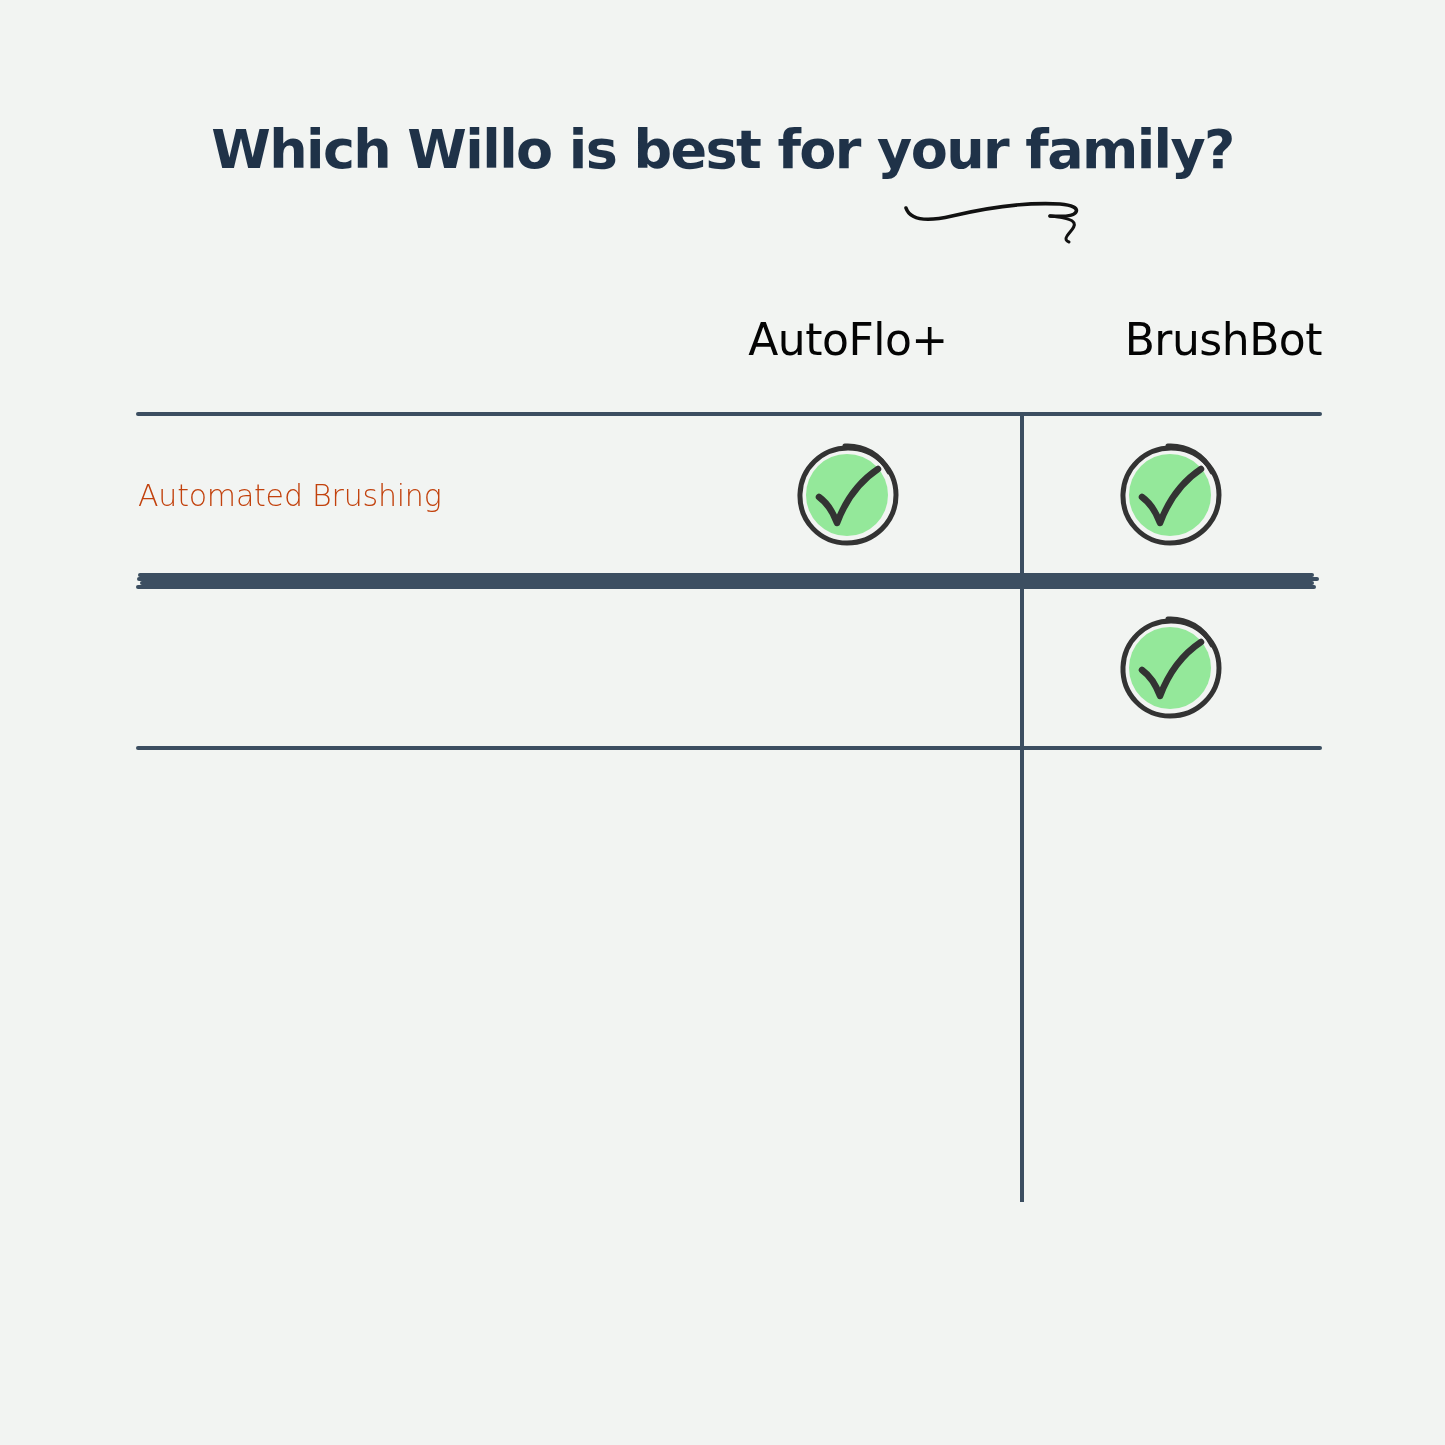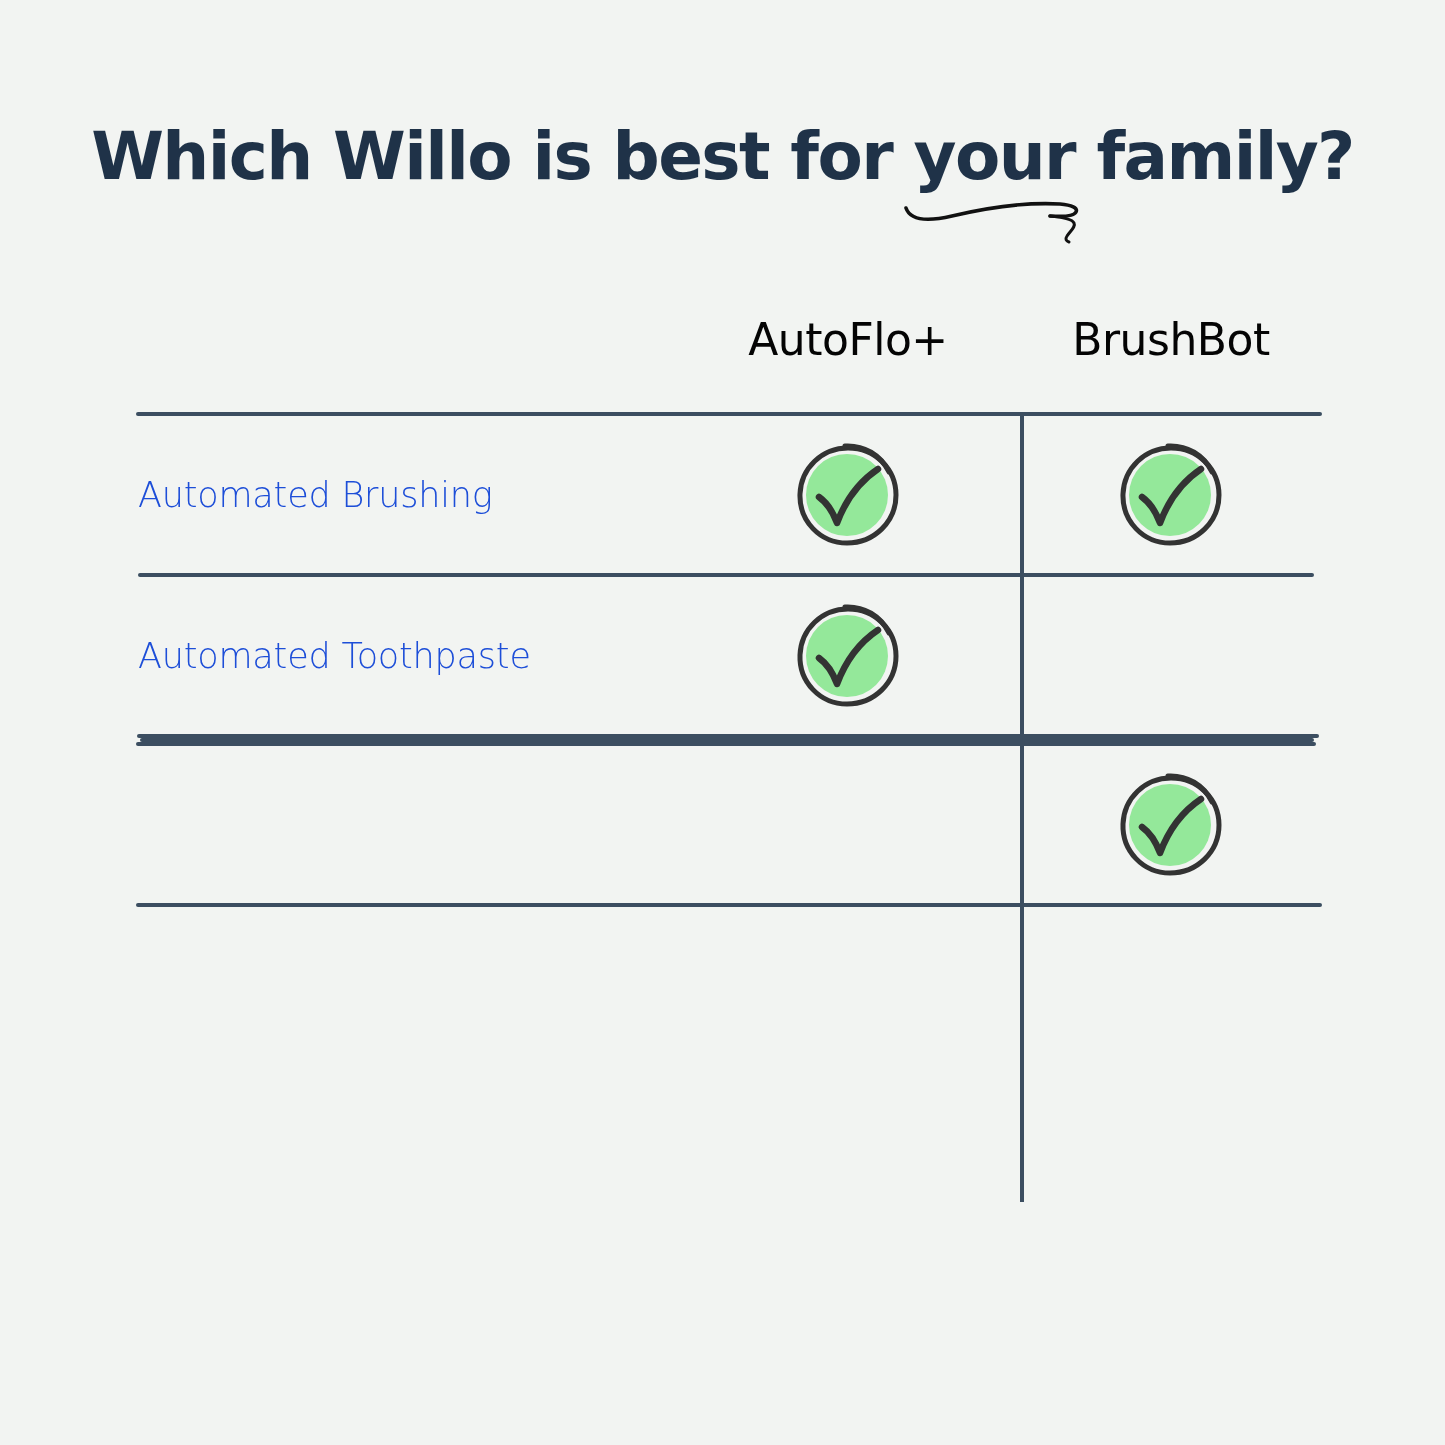--- a/index.html
+++ b/index.html
@@ -27,21 +27,21 @@
     position: absolute;
     left: 0;
     top: 122px;
     width: 1445px;
     text-align: center;
     white-space: nowrap;
   }
   .title-text {
     display: inline-block;
     font-family: "DejaVu Sans", sans-serif;
-    font-size: 66px;
+    font-size: 54px;
     font-weight: 700;
     letter-spacing: -1.6px;
     color: #1F3248;
     line-height: 1.05;
     text-align: center;
   }
   .swoosh {
     position: absolute;
     left: 900px;
     top: 186px;
@@ -67,21 +67,21 @@
     top: 18px;
     text-align: center;
     font-family: "DejaVu Sans", sans-serif;
     font-size: 44px;
     font-weight: 400;
     letter-spacing: -0.5px;
     color: #040404;
     line-height: 1;
   }
   .col-head.c1 { left: 544px; width: 336px; }
-  .col-head.c2 { left: 884px; width: 302px; }
+  .col-head.c2 { left: 884px; width: 302px; text-align: right; }
 
   .rule {
     position: relative;
     height: 4px;
     background: #3C4E61;
     border-radius: 2px;
   }
   .rule.top     { width: 1186px; }
   .rule.r1      { width: 1176px; margin-left: 2px; }
   .rule.r2      { width: 1182px; margin-left: 1px; }
@@ -92,24 +92,24 @@
   .row {
     position: relative;
     height: 157px;
   }
   .row-label {
     position: absolute;
     left: 2px;
     top: 50%;
     transform: translateY(-50%);
     font-family: "DejaVu Sans", sans-serif;
-    font-size: 35px;
+    font-size: 30px;
     font-weight: 300;
     letter-spacing: -0.2px;
-    color: #1d4ed8;
+    color: #c2410c;
     white-space: nowrap;
   }
   .cell {
     position: absolute;
     top: 0;
     height: 100%;
     display: flex;
     align-items: center;
     justify-content: center;
   }
@@ -166,32 +166,20 @@
         <svg class="check-icon" width="120" height="120" viewBox="0 0 120 120">
           <circle cx="59" cy="60" r="41" fill="#94E89A"></circle>
           <path d="M60 13 C 87 13, 108 34, 108 60 C 108 87, 86 108, 59 108 C 32 108, 11 86, 12 59 C 13 33, 34 13, 60 13 Z" fill="none" stroke="#333333" stroke-width="5" stroke-linecap="round"></path>
           <path d="M57 11 C 76 10, 93 20, 101 37" fill="none" stroke="#333333" stroke-width="5" stroke-linecap="round"></path>
           <path d="M31 62 C 38 67, 45 77, 49 88 C 58 64, 72 46, 90 34" fill="none" stroke="#333333" stroke-width="6.5" stroke-linecap="round" stroke-linejoin="round"></path>
         </svg>
       </div>
     </div>
     <div class="rule r1"></div>
 
-    <div class="row">
-      <div class="row-label">Automated Toothpaste</div>
-      <div class="cell c1">
-        <svg class="check-icon" width="120" height="120" viewBox="0 0 120 120">
-          <circle cx="59" cy="60" r="41" fill="#94E89A"></circle>
-          <path d="M60 13 C 87 13, 108 34, 108 60 C 108 87, 86 108, 59 108 C 32 108, 11 86, 12 59 C 13 33, 34 13, 60 13 Z" fill="none" stroke="#333333" stroke-width="5" stroke-linecap="round"></path>
-          <path d="M57 11 C 76 10, 93 20, 101 37" fill="none" stroke="#333333" stroke-width="5" stroke-linecap="round"></path>
-          <path d="M31 62 C 38 67, 45 77, 49 88 C 58 64, 72 46, 90 34" fill="none" stroke="#333333" stroke-width="6.5" stroke-linecap="round" stroke-linejoin="round"></path>
-        </svg>
-      </div>
-      <div class="cell c2"></div>
-    </div>
     <div class="rule r2"></div>
 
     <div class="rule r3"></div>
 
     <div class="rule r4"></div>
 
     <div class="row">
       <div class="cell c1"></div>
       <div class="cell c2">
         <svg class="check-icon" width="120" height="120" viewBox="0 0 120 120">

